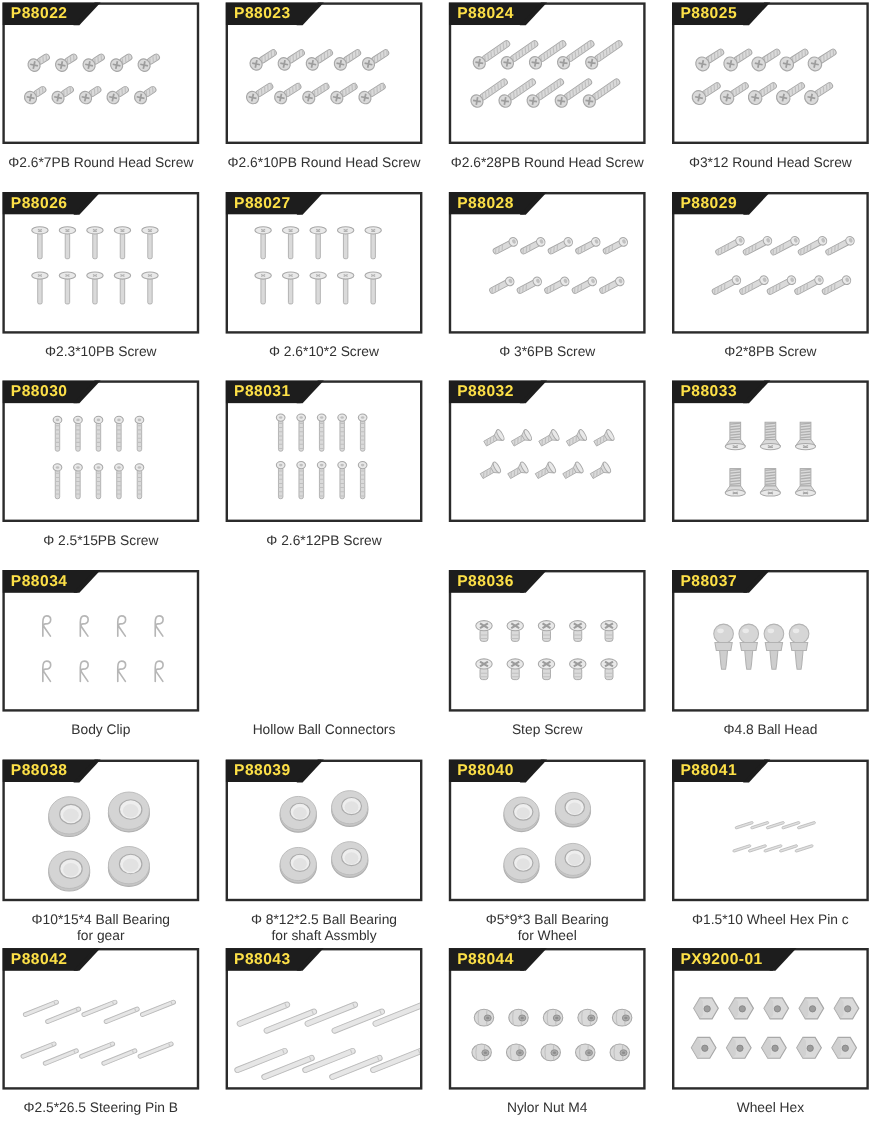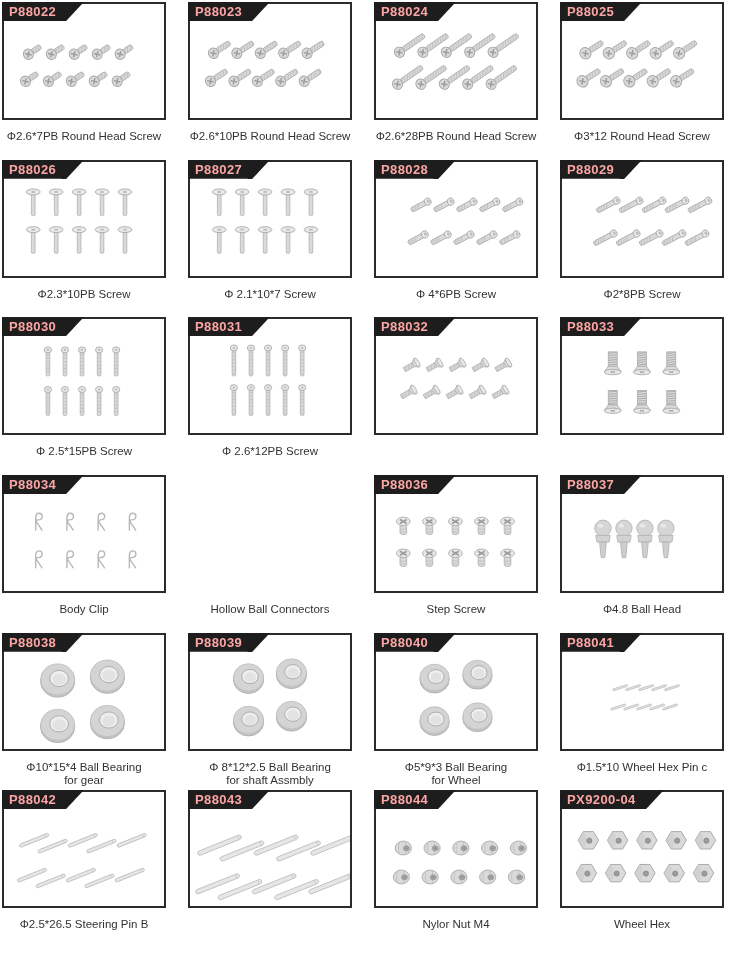--- a/index.html
+++ b/index.html
@@ -23,21 +23,21 @@
   .banner-wrap{
     position:absolute;top:-2px;left:-2px;height:19px;
     display:flex;align-items:stretch;z-index:2;
   }
   .banner{
     background:#1d1d1d;height:19px;
     padding:0 26px 0 7px;
     clip-path:polygon(0 0,100% 0,calc(100% - 18px) 100%,0 100%);
   }
   .banner-text{
-    color:#fca5a5;font-weight:bold;font-size:13px;line-height:18px;
+    color:#fde047;font-weight:bold;font-size:13px;line-height:18px;
     letter-spacing:0.4px;white-space:nowrap;
   }
   .stripe{
     width:5px;height:19px;background:#1d1d1d;
     transform:skewX(-43deg);margin-left:-12px;
   }
   .caption{
     position:absolute;top:128px;left:-6px;width:176px;
     text-align:center;font-size:11.5px;line-height:1.18;
     color:#323232;white-space:pre-line;
@@ -631,21 +631,21 @@
             <ellipse cx="0" cy="0" rx="7" ry="3.1" fill="#e9e9e9" stroke="#a8a8a8" stroke-width="0.9"></ellipse>
             <path d="M-1.7,-0.9L1.7,0.9M-1.7,0.9L1.7,-0.9" stroke="#b2b2b2" stroke-width="1"></path>
           </g>
           <g transform="translate(124,70)">
             <rect x="-1.9" y="1.5" width="3.8" height="23" rx="1.3" fill="#dadada" stroke="#a8a8a8" stroke-width="0.7"></rect>
             <ellipse cx="0" cy="0" rx="7" ry="3.1" fill="#e9e9e9" stroke="#a8a8a8" stroke-width="0.9"></ellipse>
             <path d="M-1.7,-0.9L1.7,0.9M-1.7,0.9L1.7,-0.9" stroke="#b2b2b2" stroke-width="1"></path>
           </g>
         </svg>
     </div>
-    <div class="caption">Φ 2.1*10*7 Screw</div>
+    <div class="caption">Φ 2.6*10*2 Screw</div>
   </div>
 
   <div class="cell">
     <div class="box">
       <div class="banner-wrap">
         <div class="banner">
           <span class="banner-text">P88028</span>
         </div>
         <div class="stripe"></div>
       </div>
@@ -725,21 +725,21 @@
           <g transform="translate(144,75) rotate(-28)">
             <rect x="-19" y="-2.5" width="19" height="5" rx="2.2" fill="#dadada" stroke="#a8a8a8" stroke-width="0.8"></rect>
             <line x1="-15.7" y1="-2.1" x2="-18.3" y2="2.1" stroke="#c0c0c0" stroke-width="1"></line>
             <line x1="-12.5" y1="-2.1" x2="-15.1" y2="2.1" stroke="#c0c0c0" stroke-width="1"></line>
             <line x1="-9.3" y1="-2.1" x2="-11.9" y2="2.1" stroke="#c0c0c0" stroke-width="1"></line>
             <ellipse cx="0" cy="0" rx="3.5" ry="3.8" fill="#e9e9e9" stroke="#a8a8a8" stroke-width="0.9"></ellipse>
             <ellipse cx="0.7" cy="0" rx="1.5" ry="2" fill="#c0c0c0"></ellipse>
           </g>
         </svg>
     </div>
-    <div class="caption">Φ 4*6PB Screw</div>
+    <div class="caption">Φ 3*6PB Screw</div>
   </div>
 
   <div class="cell">
     <div class="box">
       <div class="banner-wrap">
         <div class="banner">
           <span class="banner-text">P88029</span>
         </div>
         <div class="stripe"></div>
       </div>
@@ -1778,21 +1778,21 @@
           </g>
         </svg>
     </div>
     <div class="caption">Nylor Nut M4</div>
   </div>
 
   <div class="cell">
     <div class="box">
       <div class="banner-wrap">
         <div class="banner">
-          <span class="banner-text">PX9200-04</span>
+          <span class="banner-text">PX9200-01</span>
         </div>
         <div class="stripe"></div>
       </div>
       <svg class="illus" viewBox="0 0 164 118" preserveAspectRatio="none">
           <g transform="translate(27,50)">
             <polygon points="-10.5,0 -5.2,-9 5.2,-9 10.5,0 5.2,9 -5.2,9" fill="#dadada" stroke="#a8a8a8" stroke-width="1"></polygon>
             <polygon points="-10.5,0 -5.2,-9 -2.6,-5.8 -2.6,5.8 -5.2,9" fill="#cccccc" opacity="0.65"></polygon>
             <circle cx="1" cy="0.4" r="2.7" fill="#9c9c9c" stroke="#828282" stroke-width="0.7"></circle>
           </g>
           <g transform="translate(57,50)">

